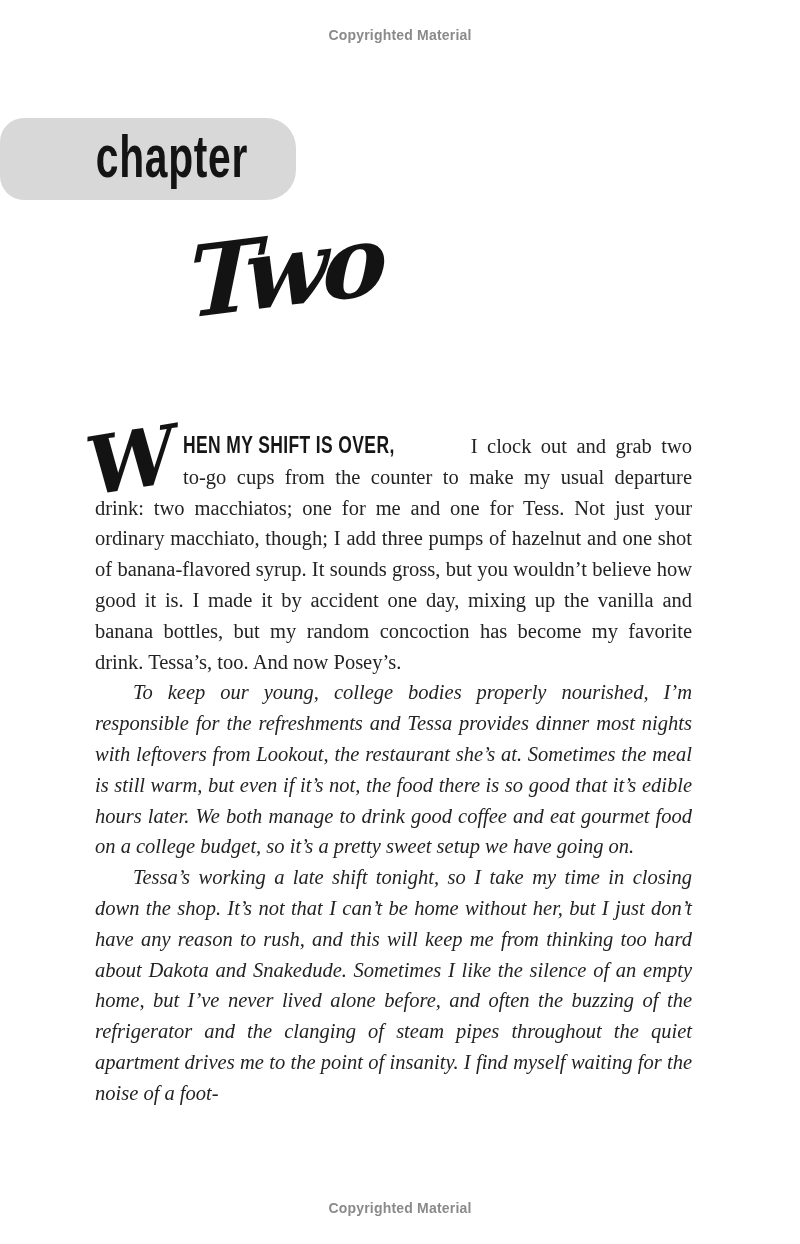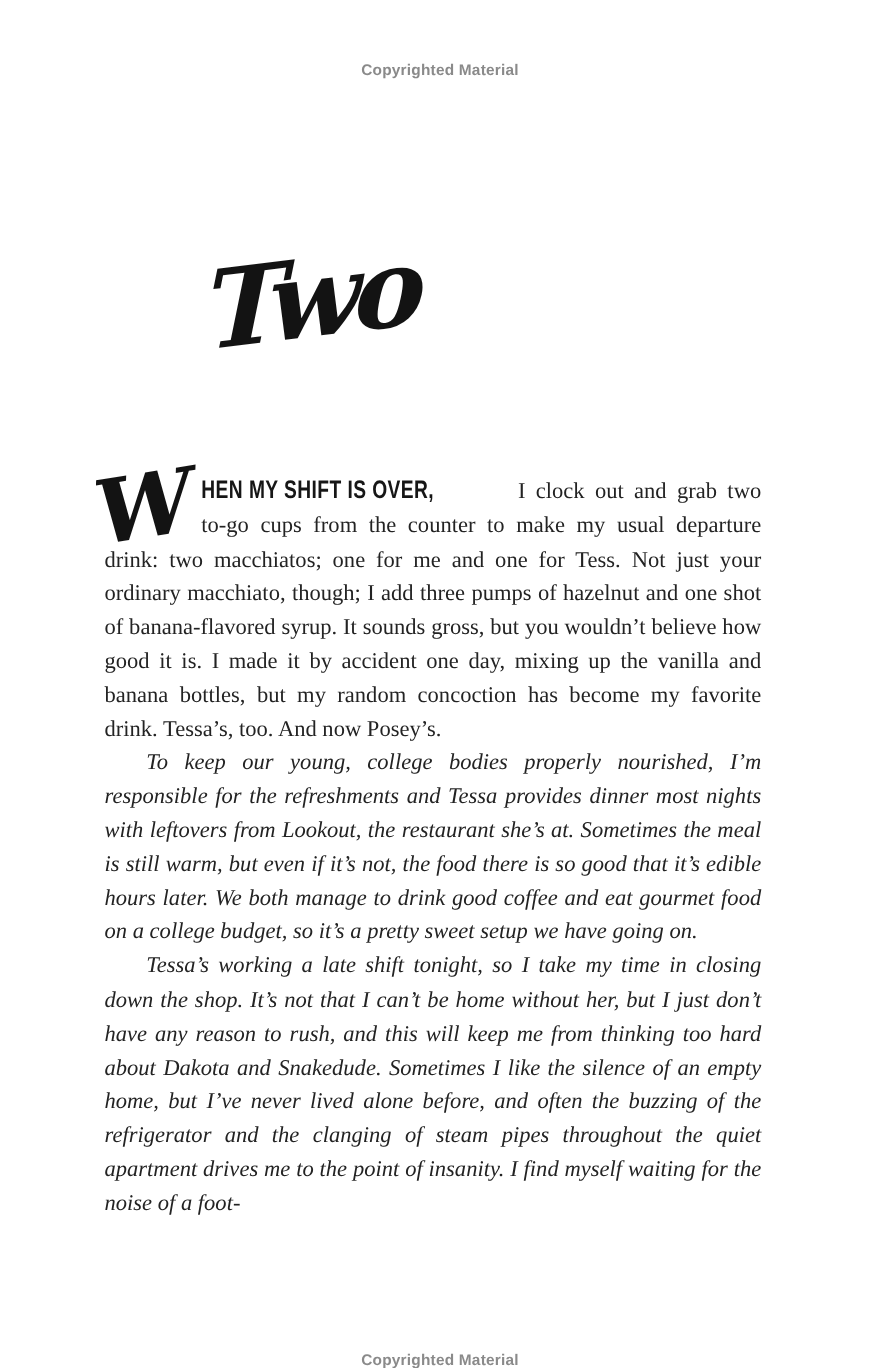--- a/index.html
+++ b/index.html
@@ -18,21 +18,20 @@
   .copyright {
     position: absolute;
     left: 0;
     width: 100%;
     text-align: center;
     font-family: "Liberation Sans", sans-serif;
     font-size: 14px;
     font-weight: bold;
     color: #8a8a8a;
     letter-spacing: 0.2px;
-    margin-top: 28px;
   }
   .copyright.top    { top: 27px; }
   .copyright.bottom { top: 1200px; }
 
   .chapter-tab {
     position: absolute;
     top: 118px;
     left: 0;
     width: 296px;
     height: 82px;
@@ -109,20 +108,23 @@
     white-space: nowrap;
   }
 </style>
 </head>
 <body>
 
 <div class="page">
 
   <div class="copyright top">Copyrighted Material</div>
 
+  <div class="chapter-tab">
+    <span class="chapter-word">chapter</span>
+  </div>
 
   <div class="chapter-number">
     <svg width="240" height="130" viewBox="0 0 240 130">
       <text class="script-text" x="120" y="96" text-anchor="middle" font-size="98" letter-spacing="-6" transform="rotate(-7 120 96) skewX(-8)">Two</text>
     </svg>
   </div>
 
   <article class="body-text">
 
     <p>

